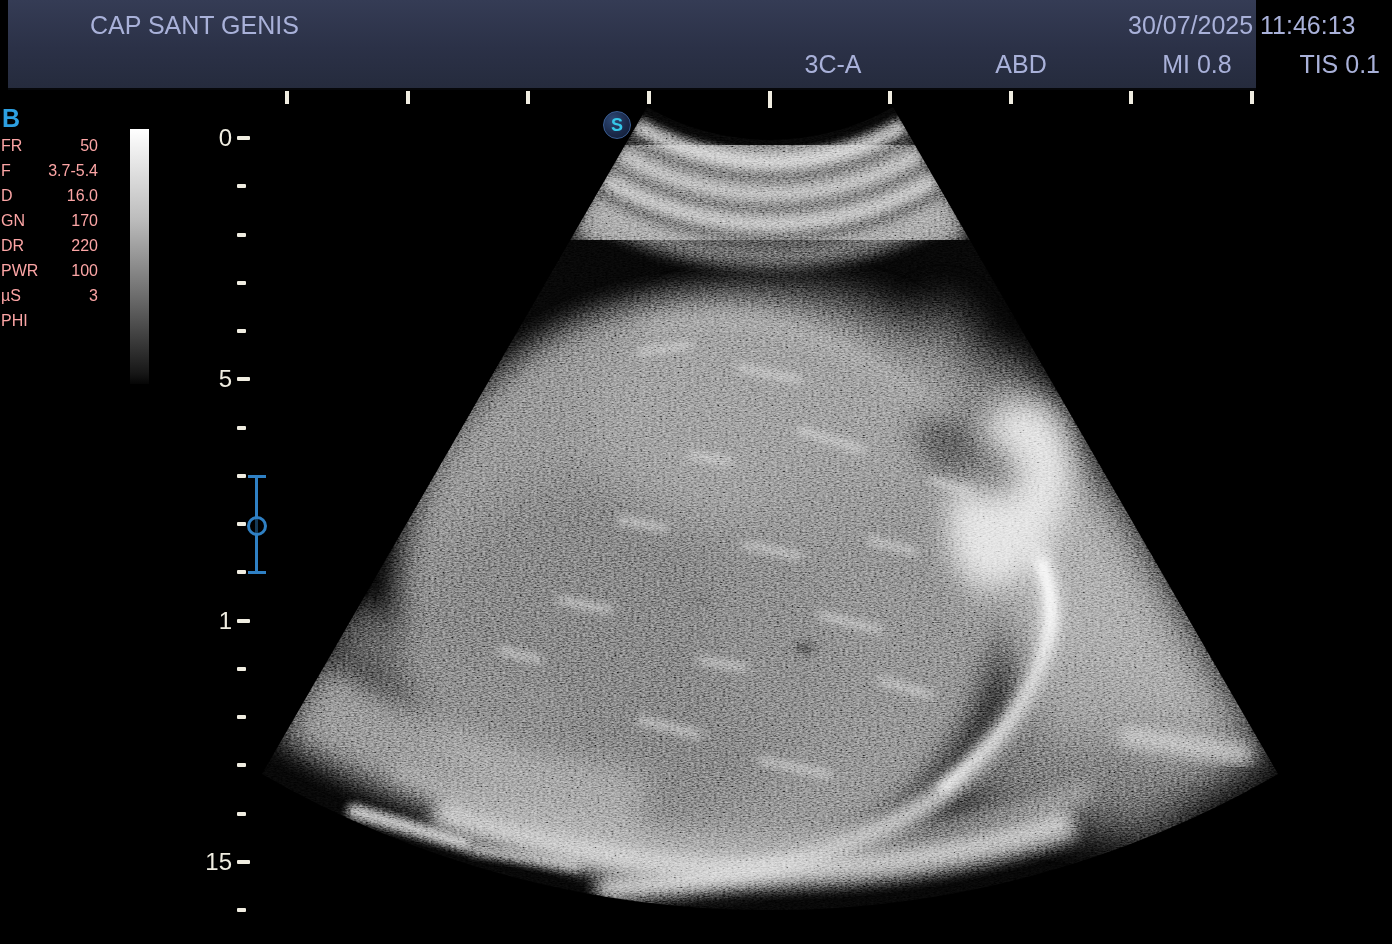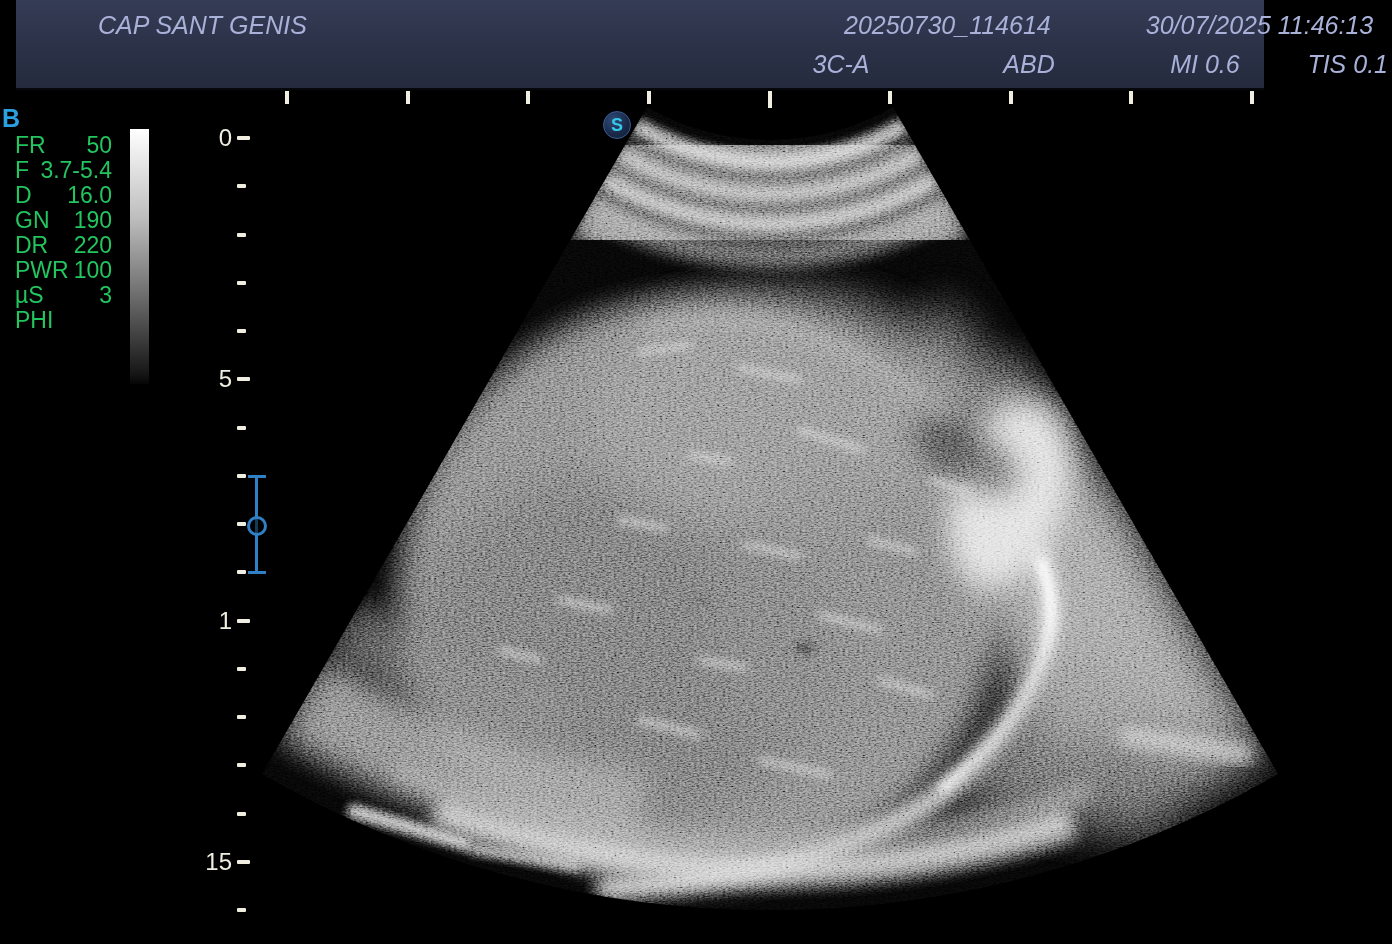--- a/index.html
+++ b/index.html
@@ -1,34 +1,34 @@
 <!DOCTYPE html>
 <html><head>
 <meta charset="utf-8">
 <style>
   html,body{margin:0;padding:0;background:#000;}
   .screen{position:relative;width:1392px;height:944px;background:#000;overflow:hidden;
           font-family:"Liberation Sans","DejaVu Sans",sans-serif;}
 
   
-  .header{position:absolute;left:16px;top:0;width:1248px;height:88px;
+  .header{position:absolute;left:8px;top:0;width:1248px;height:88px;
           background:linear-gradient(180deg,#353c55 0%,#2b3147 55%,#252b3d 100%);
-          border-bottom:2px solid #06070a;font-style:italic;}
+          border-bottom:2px solid #06070a;}
   .header span{position:absolute;font-size:25px;color:#a9b1d9;white-space:nowrap;}
   .h-facility{left:82px;top:11px;}
   .h-examid{left:828px;top:11px;width:205px;text-align:center;}
-  .h-datetime{left:1120px;top:11px;width:247px;text-align:center;}
+  .h-datetime{left:1120px;top:11px;width:247px;text-align:left;}
   .h-transducer{left:775px;top:50px;width:100px;text-align:center;}
   .h-preset{left:963px;top:50px;width:100px;text-align:center;}
   .h-mi{left:1139px;top:50px;width:100px;text-align:center;}
   .h-tis{left:1268px;top:50px;width:104px;text-align:right;}
 
   
   .mode-b{position:absolute;left:2px;top:104px;font-size:25px;font-weight:bold;color:#2da0e2;}
-  .params{position:absolute;left:15px;top:133px;width:97px;color:#22c55e;font-size:23px;}
+  .params{position:absolute;left:1px;top:133px;width:97px;color:#fca5a5;font-size:16px;}
   .params .row{display:flex;justify-content:space-between;height:25px;line-height:25px;}
 
   .graybar{position:absolute;left:130px;top:129px;width:19px;height:255px;
            background:linear-gradient(180deg,#ffffff 0%,#bdbdbd 35%,#6e6e6e 65%,#161616 96%,#050505 100%);}
 
   
   .dtick{position:absolute;left:237px;height:4px;background:#f0ede1;border-radius:1px;}
   .dtick.major{width:13px;}
   .dtick.minor{width:9px;}
   .dlabel{position:absolute;left:186px;width:46px;text-align:right;color:#f0ede1;
@@ -149,45 +149,44 @@
       <ellipse cx="700" cy="600" rx="6" ry="3" fill="#2a2a2a" filter="url(#b4)" opacity="0.8"></ellipse>
 
       <rect x="230" y="85" width="1080" height="840" filter="url(#speckle)" class="blend-soft" opacity="0.95"></rect>
       <rect x="230" y="85" width="1080" height="840" filter="url(#speckle)" class="blend-ov" opacity="0.3"></rect>
     </g>
   </svg>
   </div>
 
   <div class="header">
     <span class="h-facility">CAP SANT GENIS</span>
-    <span class="h-examid">20250730_114614</span>
     <span class="h-datetime">30/07/2025 11:46:13</span>
     <span class="h-transducer">3C-A</span>
     <span class="h-preset">ABD</span>
-    <span class="h-mi">MI 0.6</span>
+    <span class="h-mi">MI 0.8</span>
     <span class="h-tis">TIS 0.1</span>
   </div>
 
   <div class="mode-b">B</div>
   <div class="params">
     <div class="row">
       <span>FR</span>
       <span>50</span>
     </div>
     <div class="row">
       <span>F</span>
       <span>3.7-5.4</span>
     </div>
     <div class="row">
       <span>D</span>
       <span>16.0</span>
     </div>
     <div class="row">
       <span>GN</span>
-      <span>190</span>
+      <span>170</span>
     </div>
     <div class="row">
       <span>DR</span>
       <span>220</span>
     </div>
     <div class="row">
       <span>PWR</span>
       <span>100</span>
     </div>
     <div class="row">

